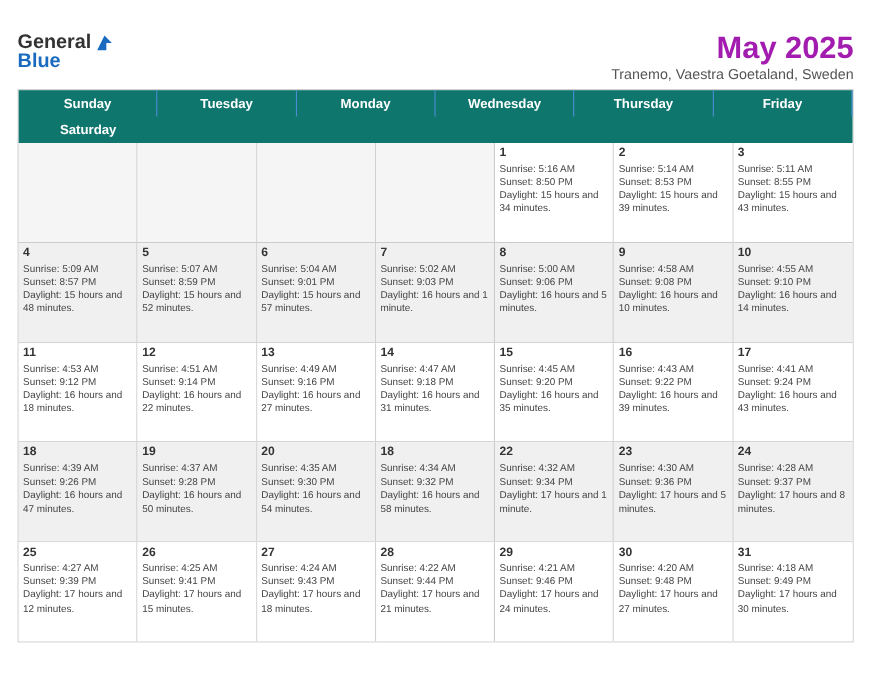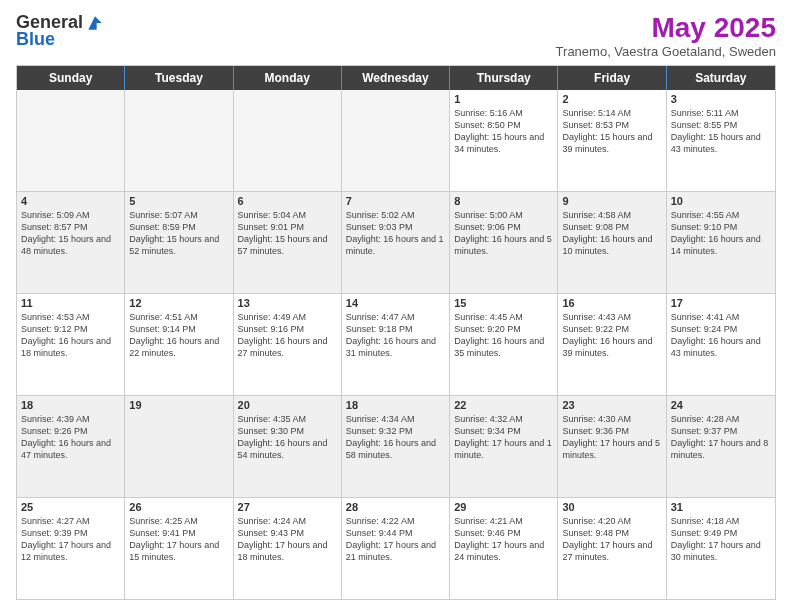--- a/index.html
+++ b/index.html
@@ -6,21 +6,21 @@
     body {
       width: 792px;
       height: 612px;
       font-family: Arial, sans-serif;
       background: #fff;
       overflow: hidden;
     }
     .page {
       width: 792px;
       height: 612px;
-      padding: 12px 16px;
+      padding: 28px 16px;
       display: flex;
       flex-direction: column;
     }
     .header {
       display: flex;
       justify-content: space-between;
       align-items: flex-start;
       margin-bottom: 6px;
     }
     .logo {
@@ -56,22 +56,22 @@
       text-align: center;
     }
     .calendar {
       flex: 1;
       display: flex;
       flex-direction: column;
       border: 1px solid #ccc;
     }
     .cal-header-row {
       display: grid;
-      grid-template-columns: repeat(7, 1fr);
-      background: #404040;
+      grid-template-columns: repeat(6, 1fr);
+      background: #0f766e;
     }
     .cal-header-cell {
       color: #fff;
       font-size: 12px;
       font-weight: bold;
       text-align: center;
       padding: 5px 2px;
       border-right: 1px solid #4a8dd5;
     }
     .cal-header-cell:last-child { border-right: none; }
@@ -257,20 +257,23 @@
         </div>
         <div class="cal-row">
           <div class="cal-cell shaded">
             <div class="day-number">18</div>
             <div class="day-info" style="white-space: pre-line;">Sunrise: 4:39 AM
 Sunset: 9:26 PM
 Daylight: 16 hours and 47 minutes.</div>
           </div>
           <div class="cal-cell shaded">
             <div class="day-number">19</div>
+            <div class="day-info" style="white-space: pre-line;">Sunrise: 4:37 AM
+Sunset: 9:28 PM
+Daylight: 16 hours and 50 minutes.</div>
           </div>
           <div class="cal-cell shaded">
             <div class="day-number">20</div>
             <div class="day-info" style="white-space: pre-line;">Sunrise: 4:35 AM
 Sunset: 9:30 PM
 Daylight: 16 hours and 54 minutes.</div>
           </div>
           <div class="cal-cell shaded">
             <div class="day-number">18</div>
             <div class="day-info" style="white-space: pre-line;">Sunrise: 4:34 AM

